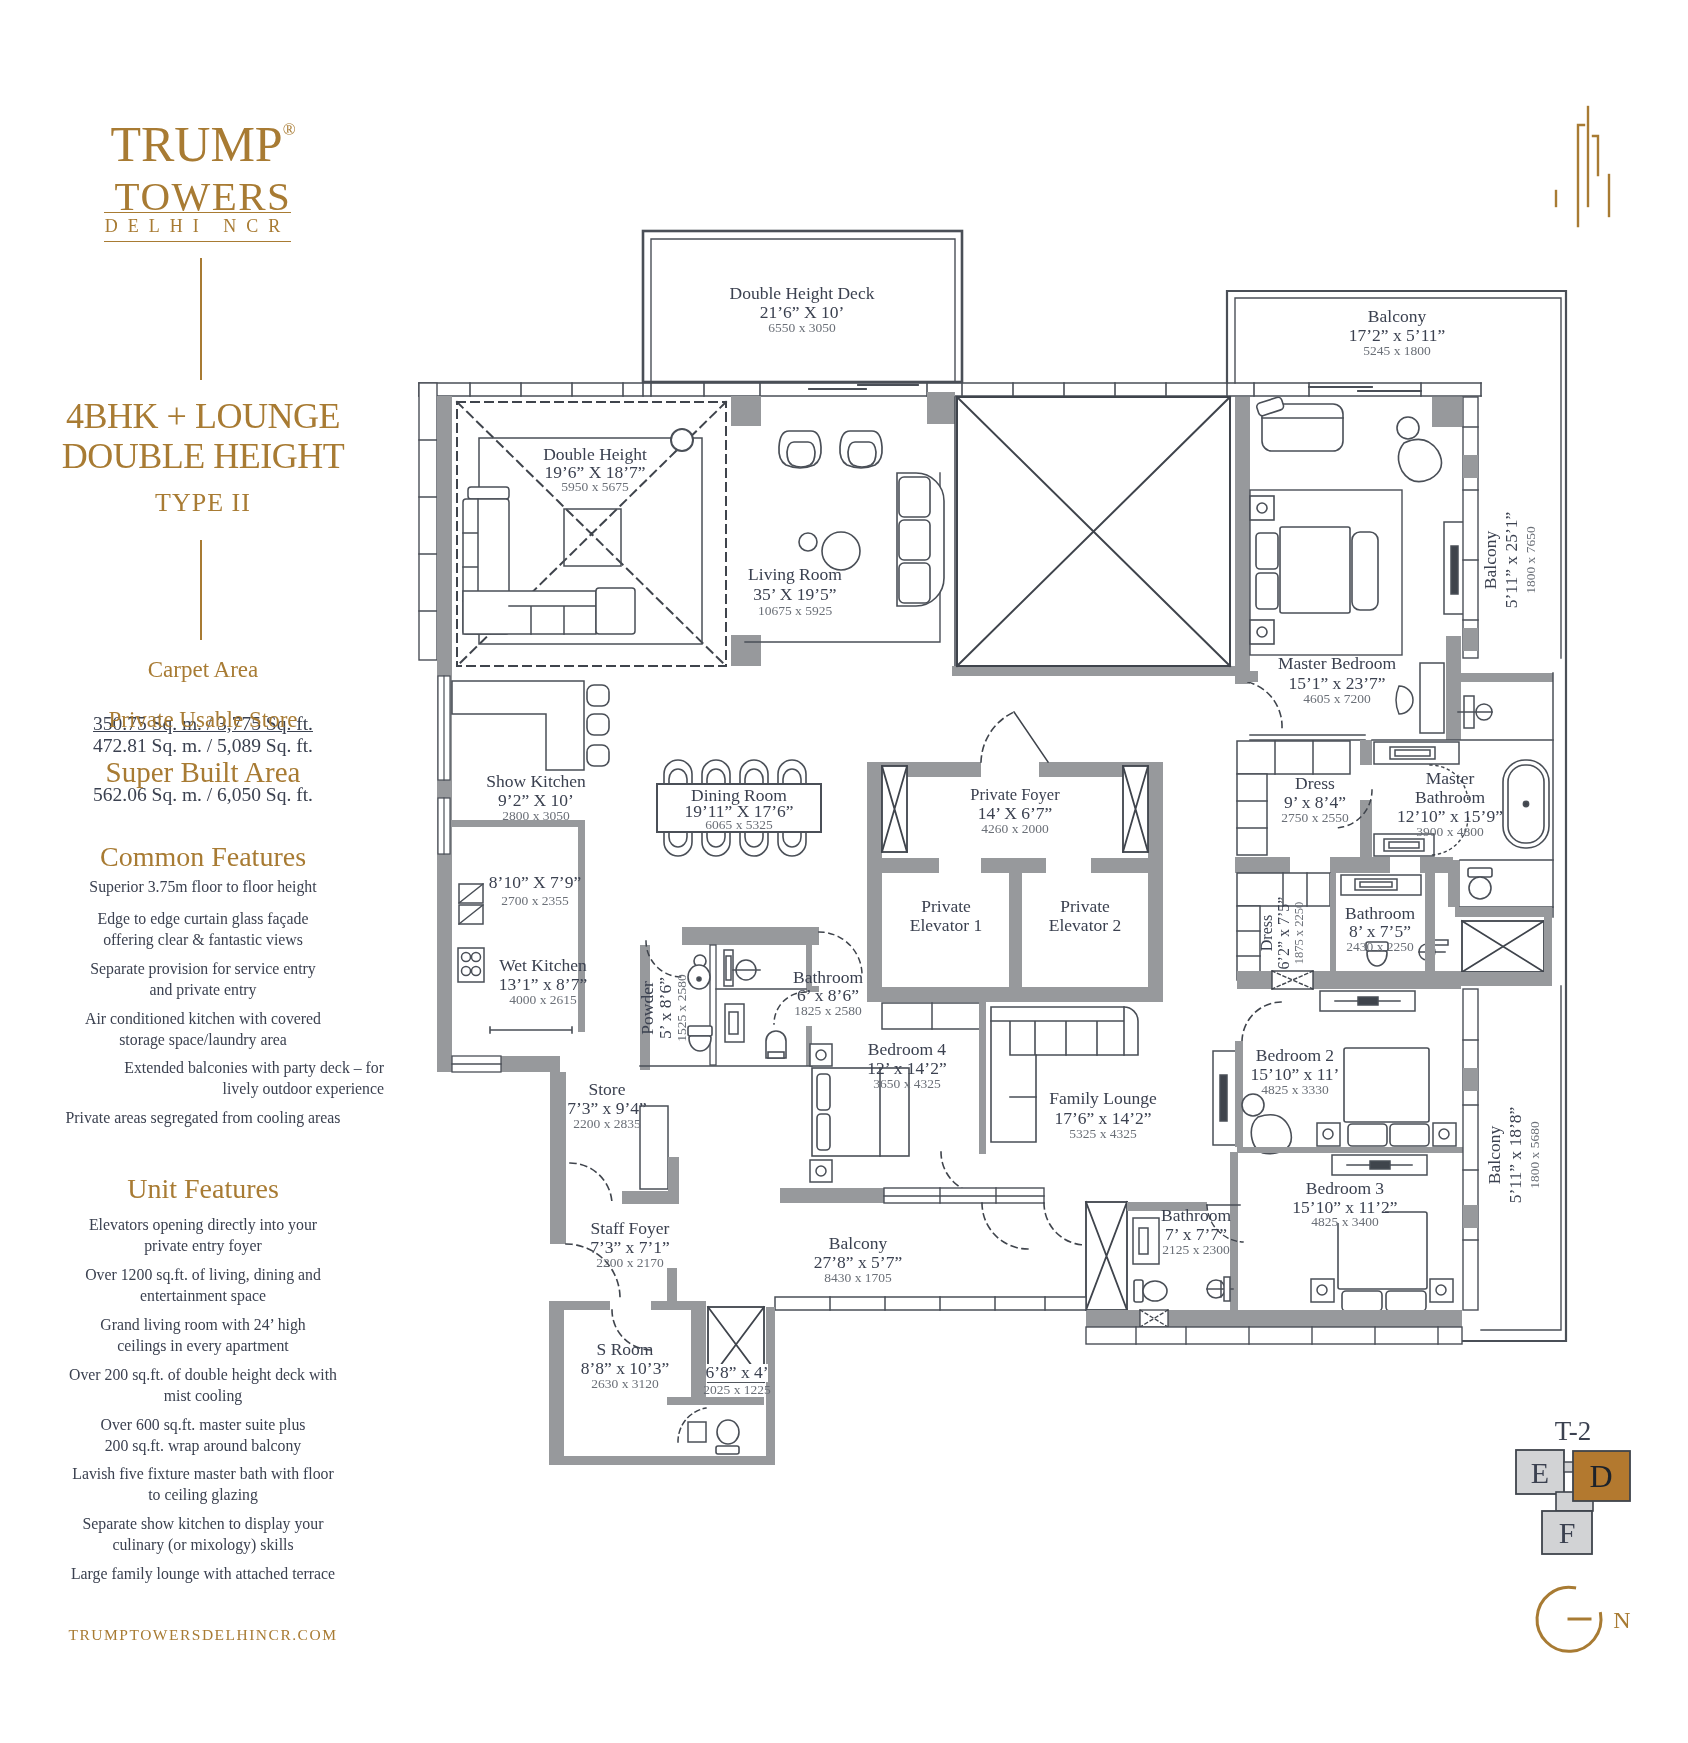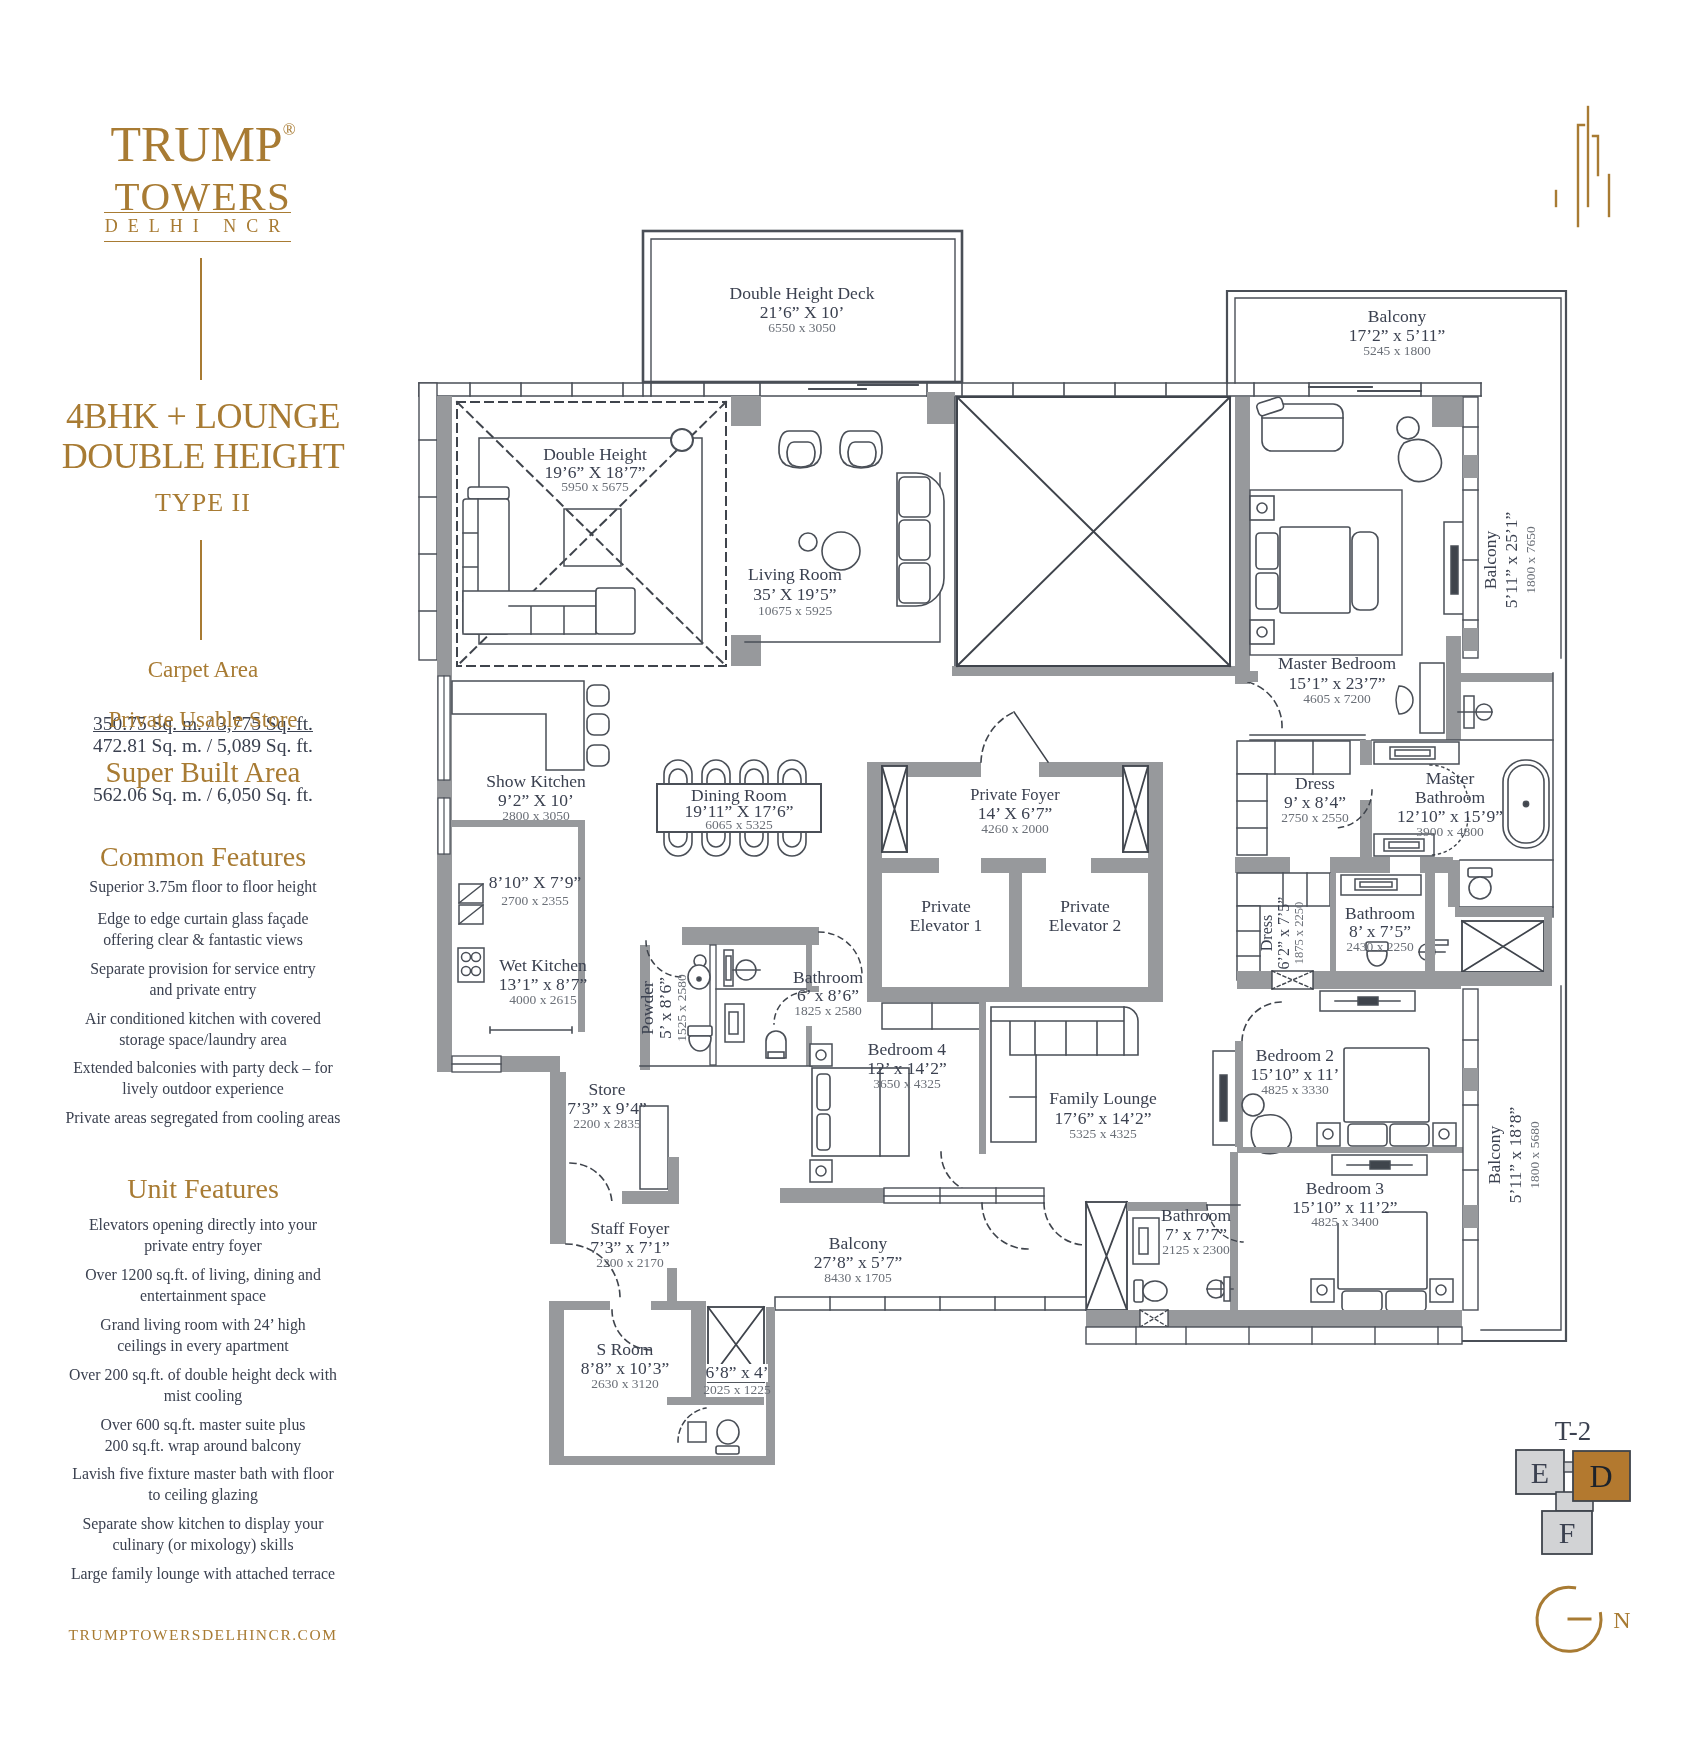--- a/index.html
+++ b/index.html
@@ -40,21 +40,21 @@
 <div class="c" style="top:735px;font-size:19.5px;">472.81 Sq. m. / 5,089 Sq. ft.</div>
 
 <div class="c gold" style="top:756px;font-size:29px;">Super Built Area</div>
 <div class="c" style="top:784px;font-size:19.5px;">562.06 Sq. m. / 6,050 Sq. ft.</div>
 
 <div class="c gold" style="top:841px;font-size:28px;">Common Features</div>
 <div class="c feat" style="top:876px;">Superior 3.75m floor to floor height</div>
 <div class="c feat" style="top:908px;">Edge to edge curtain glass façade<br>offering clear &amp; fantastic views</div>
 <div class="c feat" style="top:958px;">Separate provision for service entry<br>and private entry</div>
 <div class="c feat" style="top:1008px;">Air conditioned kitchen with covered<br>storage space/laundry area</div>
-<div class="c feat" style="top:1057px;">Extended balconies with party deck – for<br>lively outdoor experience</div>
+<div class="c feat" style="top:1057px;text-align:right;">Extended balconies with party deck – for<br>lively outdoor experience</div>
 <div class="c feat" style="top:1107px;">Private areas segregated from cooling areas</div>
 
 <div class="c gold" style="top:1173px;font-size:28px;">Unit Features</div>
 <div class="c feat" style="top:1214px;">Elevators opening directly into your<br>private entry foyer</div>
 <div class="c feat" style="top:1264px;">Over 1200 sq.ft. of living, dining and<br>entertainment space</div>
 <div class="c feat" style="top:1314px;">Grand living room with 24’ high<br>ceilings in every apartment</div>
 <div class="c feat" style="top:1364px;">Over 200 sq.ft. of double height deck with<br>mist cooling</div>
 <div class="c feat" style="top:1414px;">Over 600 sq.ft. master suite plus<br>200 sq.ft. wrap around balcony</div>
 <div class="c feat" style="top:1463px;">Lavish five fixture master bath with floor<br>to ceiling glazing</div>
 <div class="c feat" style="top:1513px;">Separate show kitchen to display your<br>culinary (or mixology) skills</div>

